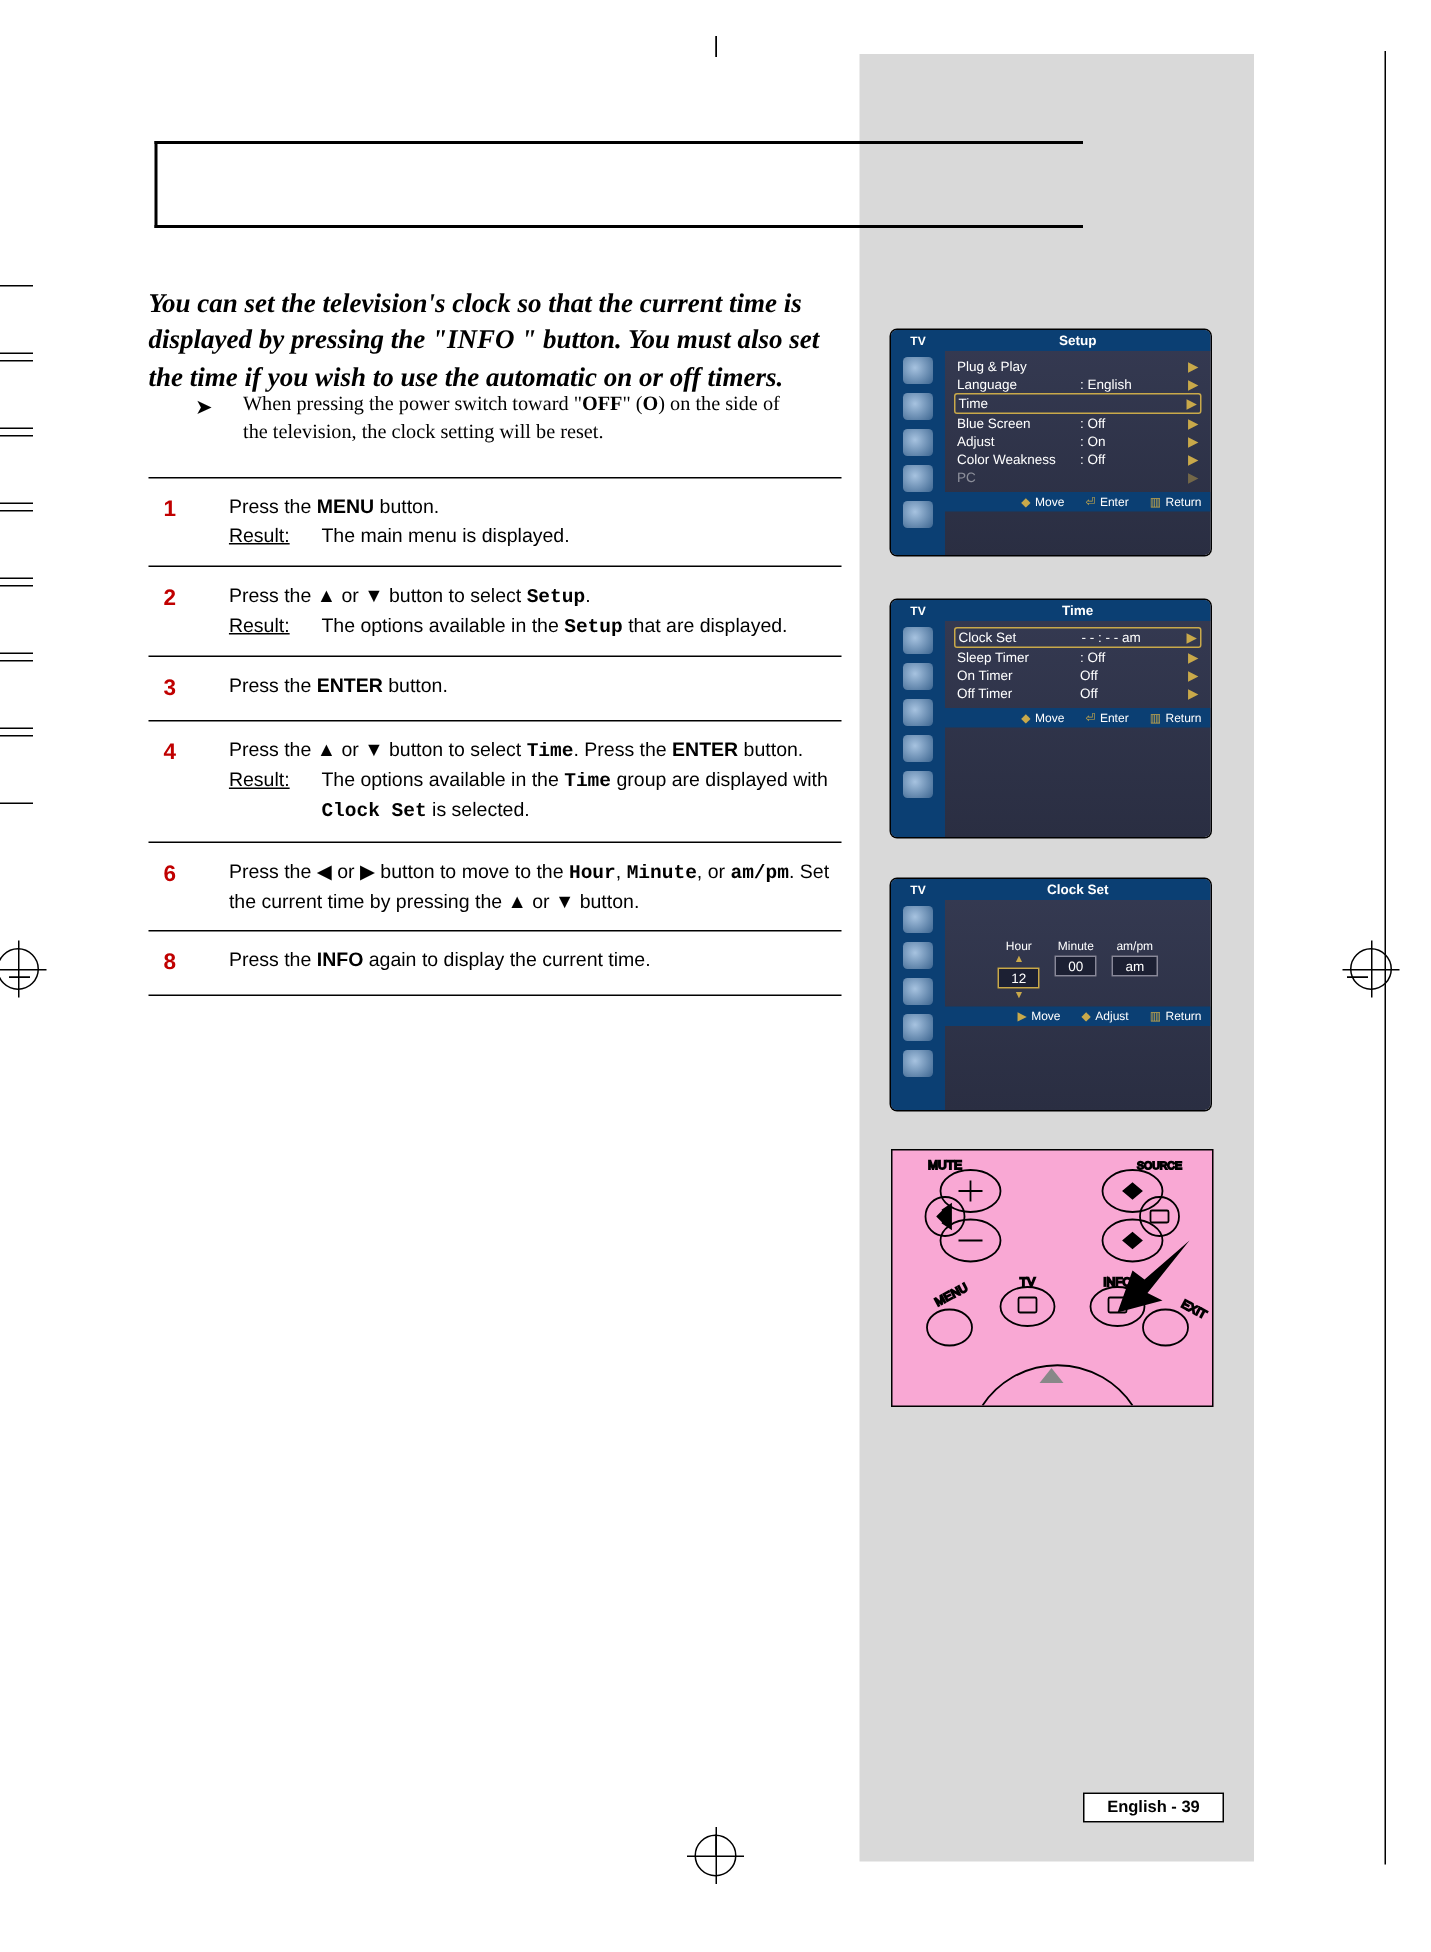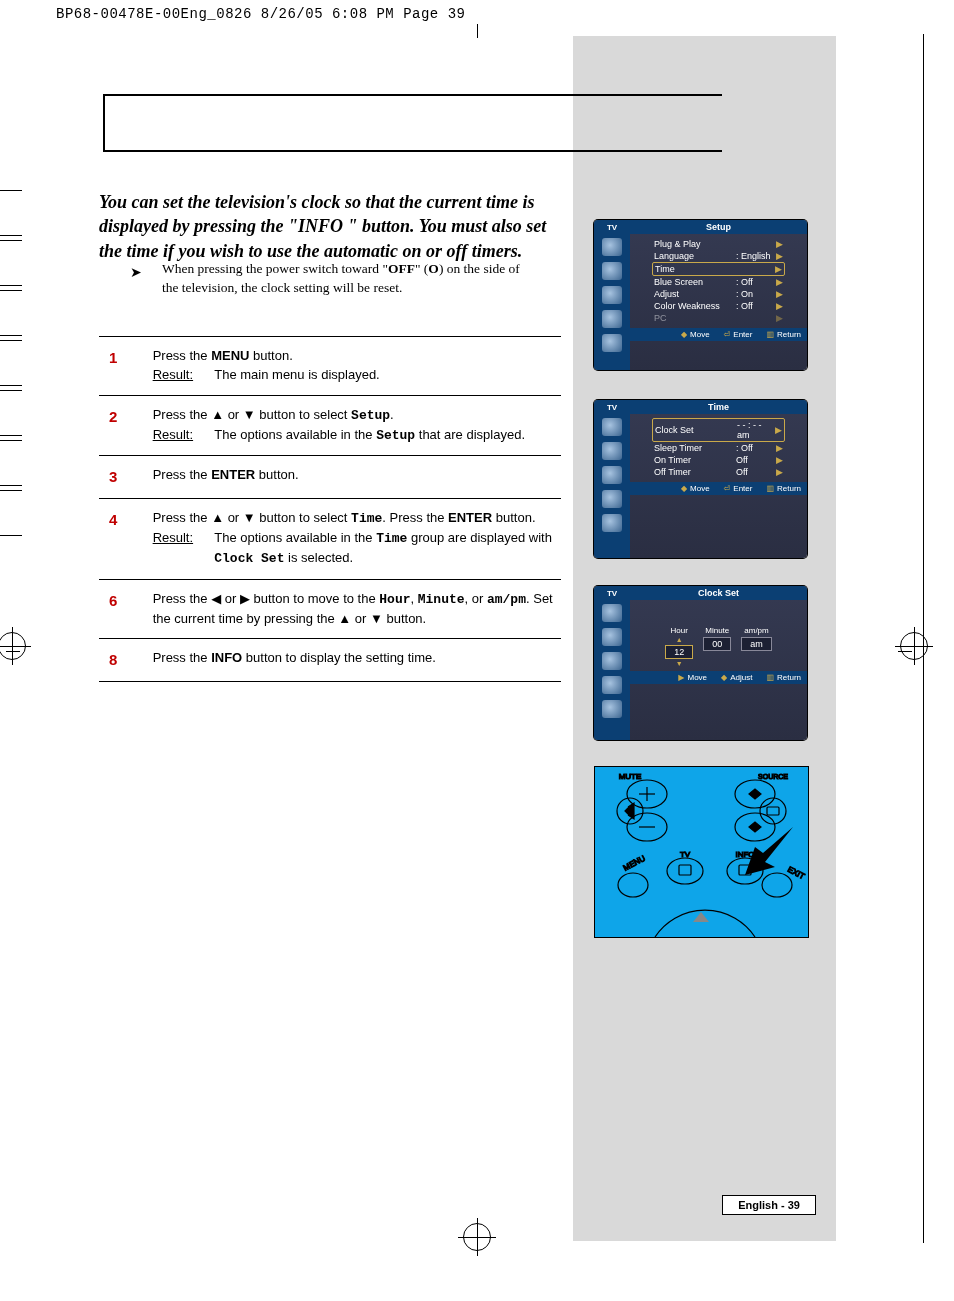--- a/index.html
+++ b/index.html
@@ -20,63 +20,62 @@
   .rightcrop{position:absolute;top:34px;right:30px;bottom:58px;width:1px;background:#000}
   .grey{position:absolute;top:36px;left:573px;right:118px;bottom:60px;background:#d9d9d9}
   .tabs{position:absolute;left:0;top:190px}
   .tabs div{border-top:1px solid #000;border-bottom:1px solid #000;height:44px;width:22px;margin-bottom:4px}
   .titleframe{position:absolute;top:94px;left:103px;width:617px;height:54px;border:2px solid #000;border-right:none}
   .titleblk{position:absolute;top:100px;left:108px;width:462px;height:40px;background:#000;color:#fff;font-weight:700;font-size:24px;line-height:40px;padding-left:10px;font-family:Helvetica,Arial,sans-serif}
   .intro{position:absolute;top:190px;left:99px;width:450px;font-style:italic;font-weight:700;font-size:18px;line-height:1.35;font-family:Georgia,'Times New Roman',serif}
   .note{position:absolute;top:260px;left:132px;width:407px;font-size:13.5px;line-height:1.4;font-family:Georgia,'Times New Roman',serif}
   .note .arrow{position:absolute;left:-2px;top:3px;font-size:14px}
   .note .txt{margin-left:30px;display:block}
-  .steps{position:absolute;top:336px;left:99px;width:462px}
+  .steps{position:absolute;top:318px;left:99px;width:462px}
   .step{border-top:1px solid #000;padding:10px 0 10px 0;font-size:13px;line-height:1.45}
   .step:last-child{border-bottom:1px solid #000}
   .sn{display:inline-block;width:40px;vertical-align:top;color:#c00000;font-weight:700;font-size:15px;text-align:left;padding-left:10px}
   .sbody{display:inline-block;width:405px;vertical-align:top}
   .result{display:inline-block;width:58px;text-decoration:underline;vertical-align:top}
   .rbody{display:inline-block;width:340px;vertical-align:top}
   .mono{font-family:"Courier New",monospace;font-weight:700}
   .glyph{font-family:Arial,sans-serif}
   
   .osd{position:absolute;left:594px;width:213px;border-radius:4px;overflow:hidden;font-size:9px;color:#fff;background:linear-gradient(#353a52,#2a2e42);box-shadow:0 0 0 1px #000}
   .osd .sidebar{position:absolute;left:0;top:0;bottom:0;width:36px;background:#0b3f73}
   .osd .sidebar .tv{color:#fff;font-weight:700;font-size:8px;text-align:center;margin-top:3px}
   .osd .sidebar .ic{margin:6px auto;width:20px;height:18px;border-radius:3px;background:radial-gradient(circle at 40% 40%,#a7c3e0,#3b648f)}
   .osd .head{margin-left:36px;background:#0b3f73;text-align:center;font-weight:700;padding:2px 0}
-  .osd .body{margin-left:36px;padding:4px 22px}
+  .osd .body{margin-left:36px;padding:4px 6px}
   .osd .row{display:flex;align-items:center;padding:1px 2px;gap:4px}
   .osd .row.sel{border:1px solid #c9a94a;border-radius:2px}
   .osd .row .lab{flex:0 0 78px}
   .osd .row .val{flex:1}
   .osd .row .ar{color:#c9a94a}
   .osd .foot{margin-left:36px;background:#0b3f73;display:flex;gap:14px;justify-content:flex-end;padding:2px 6px;font-size:8px}
   .osd .foot span{display:flex;align-items:center;gap:3px}
   .osd .foot .g{color:#c9a94a}
   .osd1{top:220px;height:150px}
   .osd2{top:400px;height:158px}
   .osd3{top:586px;height:154px}
   .osd3 .spinrow{display:flex;gap:10px;justify-content:center;margin-top:22px}
   .osd3 .col{display:flex;flex-direction:column;align-items:center;gap:2px}
   .osd3 .col .h{font-size:8px}
   .osd3 .col .box{border:1px solid #889;padding:1px 8px;font-size:9px;background:#1c2033}
   .osd3 .col.sel .box{border-color:#c9a94a}
   .osd3 .col .tri{color:#c9a94a;font-size:7px;line-height:6px}
   
-  .remote{position:absolute;left:594px;top:766px;width:213px;height:170px;background:#0ea5e9;border:1px solid #000}
+  .remote{position:absolute;left:594px;top:766px;width:213px;height:170px;background:#f9a8d4;border:1px solid #000}
   .remote svg{width:100%;height:100%}
   .pagenum{position:absolute;bottom:86px;right:138px;width:92px;background:#fff;border:1px solid #000;font-size:11px;font-weight:700;text-align:center;padding:3px 0}
 </style>
 </head>
 <body>
 <div class="page">
 
-<div class="slug">BP68-00478E-00Eng_0826  8/26/05  6:08 PM  Page 39</div>
 <div class="rightcrop"></div>
 <div class="cropmark cm-top"></div>
 <div class="cropmark cm-bot"></div>
 <div class="cropmark cm-left"></div>
 <div class="cropmark cm-right"></div>
 <div class="reg reg-left"></div>
 <div class="reg reg-right"></div>
 <div class="reg reg-bot"></div>
 
 <div class="grey"></div>
@@ -140,21 +139,21 @@
   <div class="step">
     <span class="sn">6</span>
     <span class="sbody">
       <span>Press the </span><span class="glyph">◀ or ▶</span><span> button to move to the </span><span class="mono">Hour</span><span>, </span><span class="mono">Minute</span><span>, or </span><span class="mono">am/pm</span><span>. Set the current time by pressing the ▲ or ▼ button.</span>
     </span>
   </div>
 
 
   <div class="step">
     <span class="sn">8</span>
-    <span class="sbody"><span>Press the </span><b>INFO</b><span> button to display the setting time.</span></span>
+    <span class="sbody"><span>Press the </span><b>INFO</b><span> again to display the current time.</span></span>
   </div>
 </div>
 
 <div class="osd osd1">
   <div class="sidebar">
         <div class="tv">TV</div>
         <div class="ic"></div>
         <div class="ic"></div>
         <div class="ic"></div>
         <div class="ic"></div>

